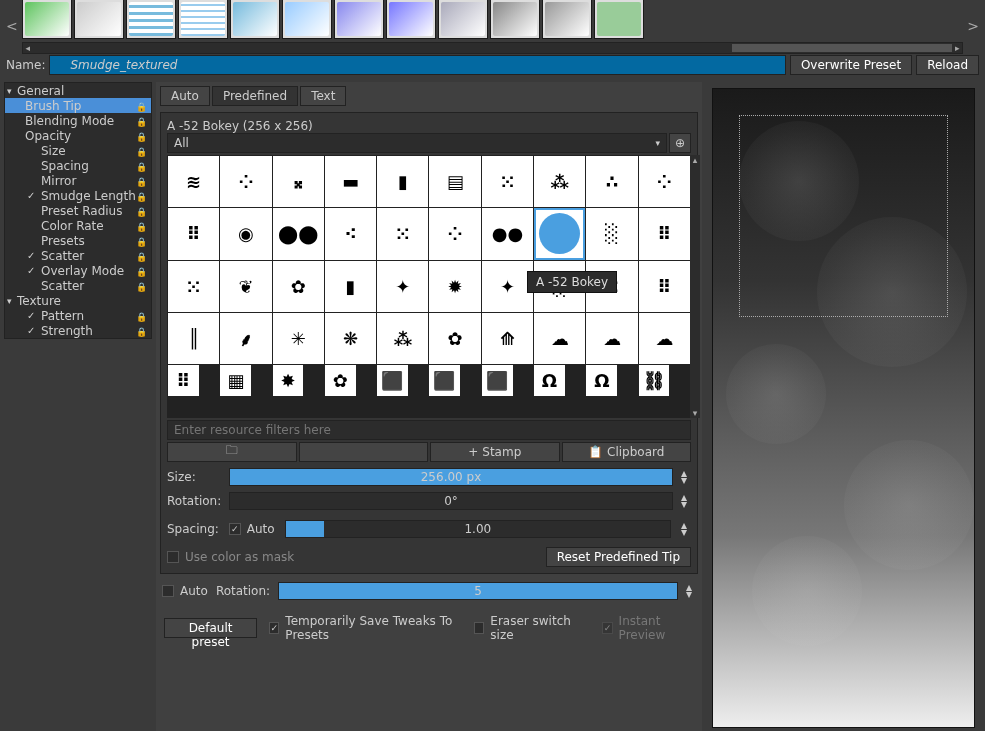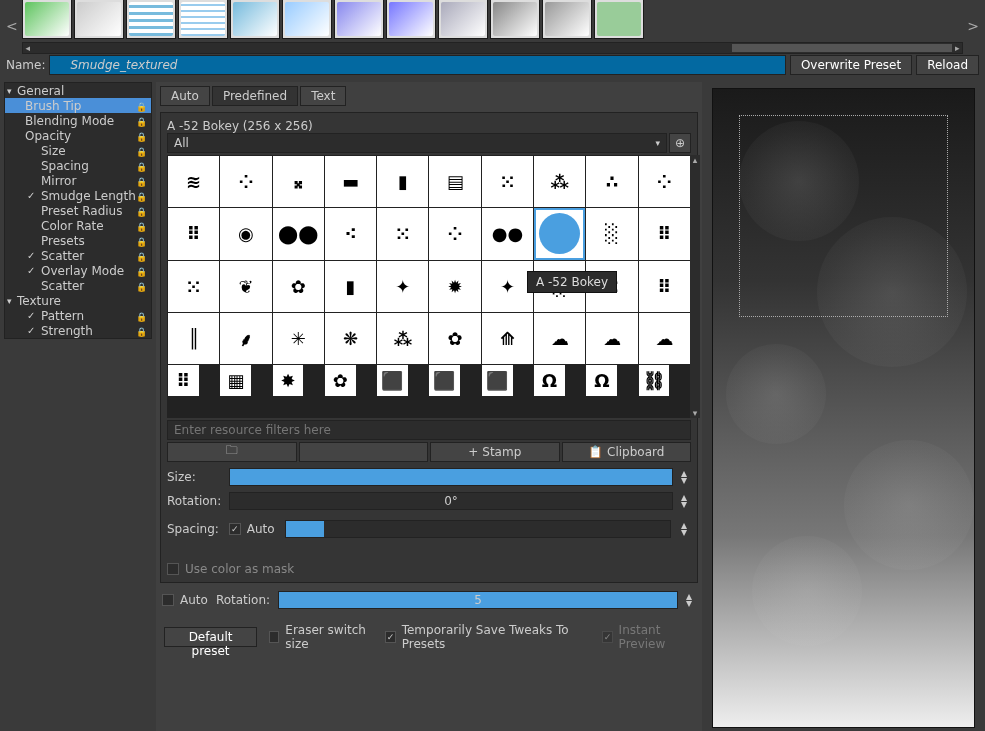--- a/index.html
+++ b/index.html
@@ -64,21 +64,21 @@
 .slider-body { flex: 1; background: #2c2c2c; border: 1px solid #222; height: 18px; position: relative; }
 .slider-fill { position: absolute; left: 0; top: 0; bottom: 0; background: #4a9fe0; }
 .slider-text { position: absolute; inset: 0; display: flex; align-items: center; justify-content: center; color: #ccc; }
 .spin-arrows { width: 10px; display: flex; flex-direction: column; font-size: 8px; line-height: 7px; color: #aaa; }
 
 .check-label { display: flex; align-items: center; gap: 6px; }
 .check-box { width: 12px; height: 12px; background: #2c2c2c; border: 1px solid #555; display: flex; align-items: center; justify-content: center; font-size: 9px; }
 .check-box.checked::after { content: '✓'; color: #ccc; }
 
 .bottom-spacing { display: flex; align-items: center; gap: 10px; margin-top: 10px; }
-.bottom-controls { display: flex; align-items: center; justify-content: space-between; margin-top: 24px; }
+.bottom-controls { display: flex; align-items: center; justify-content: space-between; margin-top: 9px; }
 
 .precision-row { display: flex; align-items: center; gap: 8px; padding: 8px 2px 2px; }
 
 .footer { display: flex; align-items: center; gap: 12px; padding: 6px 4px; margin-top: 6px; }
 .footer .spacer { flex: 1; }
 
 .right-col { width: 275px; padding: 6px; display: flex; flex-direction: column; gap: 8px; }
 .preview { flex: 1; background: linear-gradient(180deg, #1a1a1a 0%, #333 30%, #777 70%, #eee 100%); border: 1px solid #111; position: relative; min-height: 640px; }
 .preview::before { content: ''; position: absolute; top: 26px; left: 26px; right: 26px; height: 200px; border: 1px dotted #aaa; }
 .preview-bokeh { position: absolute; border-radius: 50%; background: radial-gradient(circle, rgba(220,220,220,0.15) 0%, rgba(220,220,220,0.05) 60%, transparent 100%); }
@@ -363,20 +363,21 @@
         <div class="wbtn">
             <span>📋</span>
             <span>Clipboard</span>
           </div>
       </div>
 
       <div class="slider-row">
         <span class="lbl">Size:</span>
         <div class="slider-body">
           <div class="slider-fill" style="width:100%"></div>
+          <div class="slider-text">256.00 px</div>
         </div>
         <div class="spin-arrows">
             <span>▴</span>
             <span>▾</span>
           </div>
       </div>
 
       <div class="slider-row">
         <span class="lbl">Rotation:</span>
         <div class="slider-body">
@@ -390,32 +391,34 @@
       </div>
 
       <div class="bottom-spacing">
         <span class="lbl">Spacing:</span>
         <div class="check-label">
           <div class="check-box checked"></div>
           <span>Auto</span>
         </div>
         <div class="slider-body" style="flex:1">
           <div class="slider-fill" style="width:10%"></div>
+          <div class="slider-text">1.00</div>
         </div>
         <div class="spin-arrows">
             <span>▴</span>
             <span>▾</span>
           </div>
       </div>
 
       <div class="bottom-controls">
         <div class="check-label">
           <div class="check-box"></div>
           <span style="color:#888">Use color as mask</span>
         </div>
+        <button class="btn">Reset Predefined Tip</button>
       </div>
     </div>
 
     <div class="precision-row">
       <div class="check-label">
         <div class="check-box"></div>
         <span>Auto</span>
       </div>
       <span>Rotation:</span>
       <div class="slider-body" style="flex:1">
@@ -424,26 +427,26 @@
       </div>
       <div class="spin-arrows">
           <span>▴</span>
           <span>▾</span>
         </div>
     </div>
 
     <div class="footer">
       <button class="btn">Default preset</button>
       <div class="check-label">
+        <div class="check-box checked"></div>
+        <span>Temporarily Save Tweaks To Presets</span>
+      </div>
+      <div class="check-label">
         <div class="check-box"></div>
         <span>Eraser switch size</span>
-      </div>
-      <div class="check-label">
-        <div class="check-box checked"></div>
-        <span>Temporarily Save Tweaks To Presets</span>
       </div>
       <div class="spacer"></div>
       <div class="check-label">
         <div class="check-box checked" style="opacity:.5"></div>
         <span style="color:#777">Instant Preview</span>
       </div>
     </div>
   </div>
 
   <div class="right-col">

